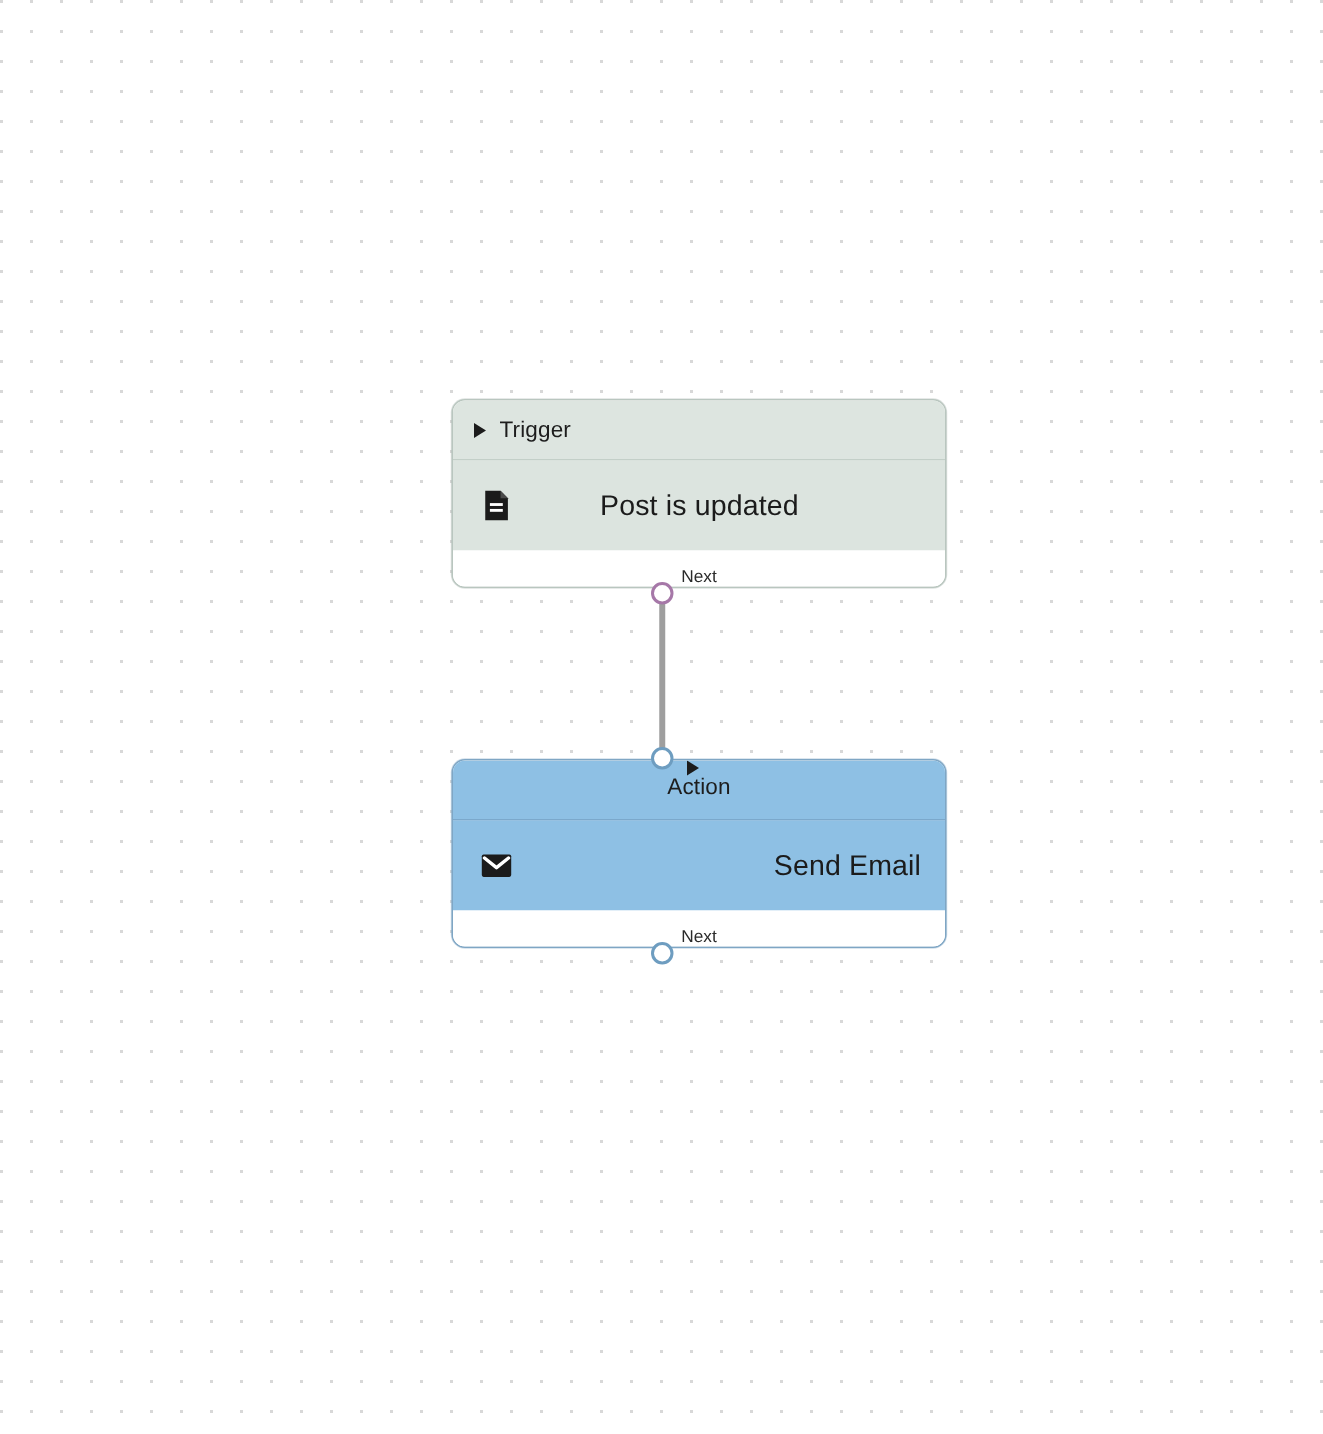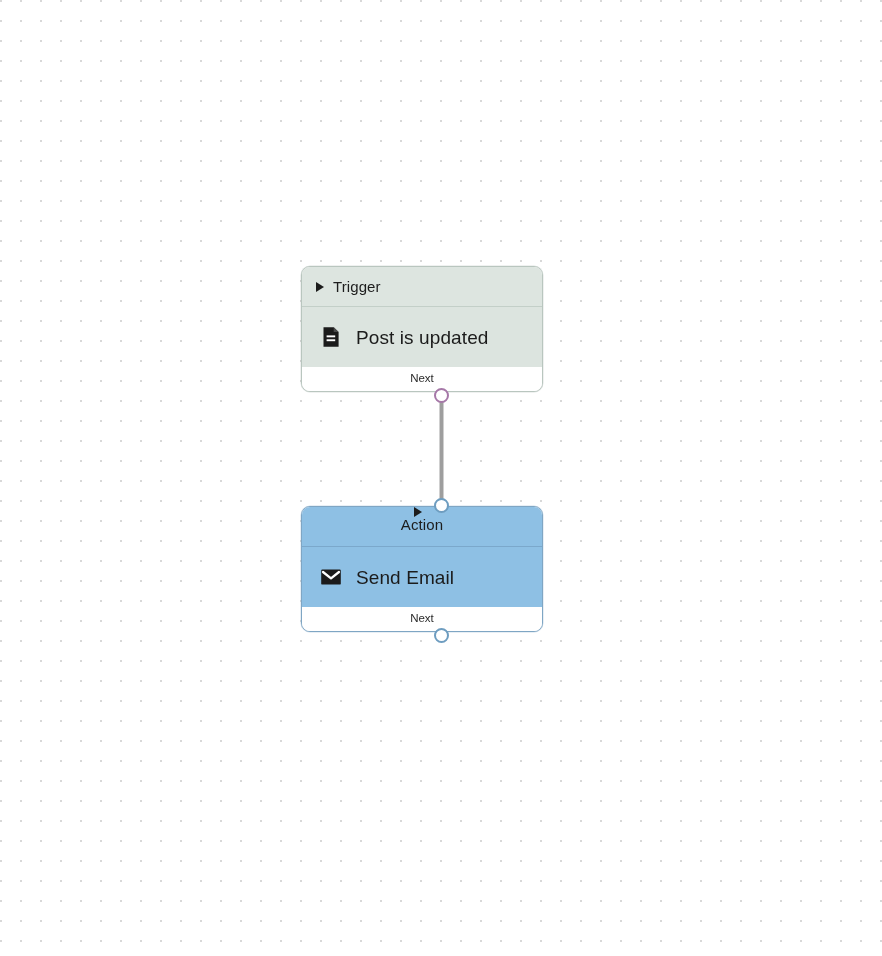--- a/index.html
+++ b/index.html
@@ -29,21 +29,21 @@
     position: absolute;
     left: 0; top: 0;
     width: 882px;
     height: 956px;
     pointer-events: none;
   }
 
   
   .node {
     position: absolute;
-    width: 242px;
+    width: 330px;
     border-radius: 9px;
     box-sizing: border-box;
     overflow: hidden;
     background: #ffffff;
   }
   .node.trigger {
     left: 301px;
     top: 266px;
     border: 1px solid #b9c6bf;
     box-shadow: 0 0 0 0.5px rgba(160,175,168,0.35);
@@ -88,23 +88,24 @@
     line-height: 1;
   }
 
   
   .node-body {
     display: flex;
     align-items: center;
     height: 60px;
     padding: 0 16px;
     box-sizing: border-box;
+    gap: 44px;
   }
   .node.trigger .node-body { background: #dce4df; }
-  .node.action  .node-body { background: #8ec0e4; }
+  .node.action  .node-body { background: #8ec0e4; justify-content: space-between; }
 
   .node-body-icon {
     width: 26px;
     height: 26px;
     flex: 0 0 auto;
     margin-right: 12px;
     display: flex;
     align-items: center;
     justify-content: center;
   }
@@ -113,21 +114,21 @@
     color: #1b1b1b;
     letter-spacing: 0.1px;
     line-height: 1;
   }
 
   
   .node-footer {
     height: 24px;
     background: #ffffff;
     display: flex;
-    align-items: center;
+    align-items: flex-end;
     justify-content: center;
   }
   .node-footer-label {
     font-size: 11.5px;
     color: #2a2a2a;
     line-height: 1;
   }
 
   
   .port {

